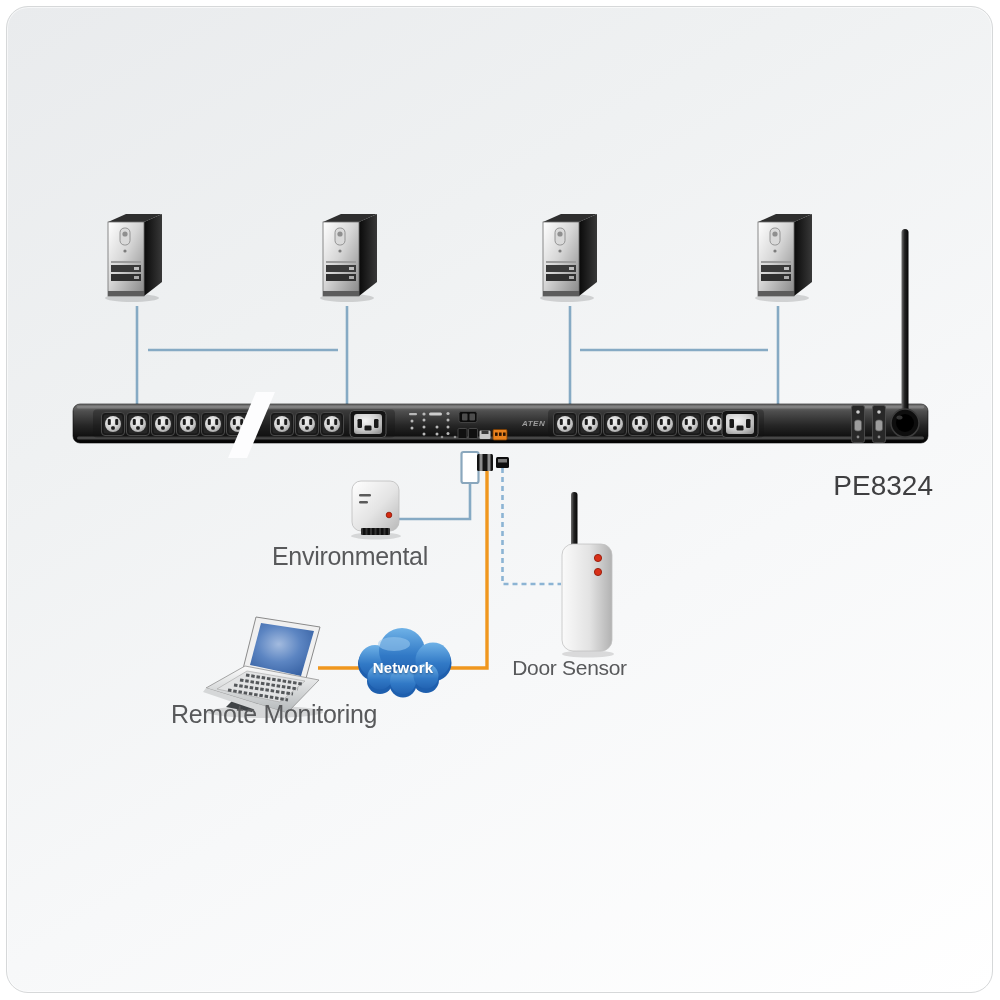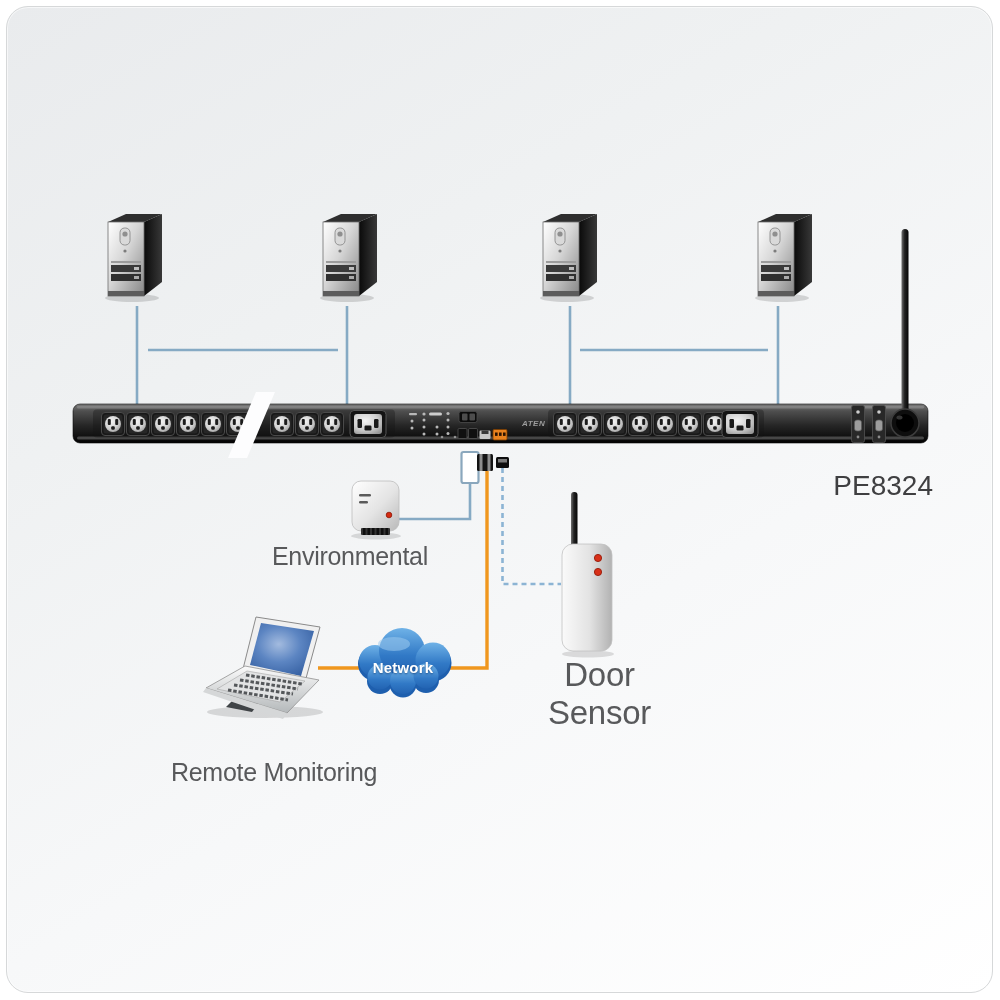--- a/index.html
+++ b/index.html
@@ -9,22 +9,22 @@
   }
   .card{
     position:absolute;left:6px;top:6px;width:985px;height:985px;
     border-radius:22px;border:1px solid #d6d8d9;
     background:linear-gradient(150deg,#e9ebed 0%,#eff1f2 30%,#f7f8f9 62%,#ffffff 100%);
     box-shadow:0 0 0 1px rgba(255,255,255,.6) inset;
   }
   svg.scene{position:absolute;left:0;top:0;width:1000px;height:1000px;}
   .lbl{position:absolute;color:var(--label-gray,#58595b);letter-spacing:-0.3px;}
   .lbl-env{left:272px;top:540px;width:200px;font-size:25px;line-height:32px;}
-  .lbl-door{left:517px;top:656px;width:165px;text-align:center;font-size:33px;}
-  .lbl-remote{left:171px;top:756px;width:250px;text-align:left;font-size:25px;line-height:33px;}
+  .lbl-door{left:487px;top:656px;width:165px;text-align:center;font-size:21px;}
+  .lbl-remote{left:171px;top:698px;width:250px;text-align:left;font-size:25px;line-height:33px;}
   .lbl-model{left:815px;top:470px;width:118px;text-align:right;font-size:28px;color:var(--model-gray,#3f3f41);letter-spacing:0;}
   .lbl-network{
     left:347px;top:651px;width:112px;text-align:center;font-size:15px;font-weight:bold;
     color:#ffffff;text-shadow:0 1px 2px rgba(10,40,90,.55);letter-spacing:.2px;margin-top:8px;
   }
   .cable-blue{stroke:var(--cable-blue,#86aac4);stroke-width:2.6;fill:none;}
   .cable-blue-dashed{stroke:var(--cable-blue-dashed,#8cb4d4);stroke-width:2.6;fill:none;stroke-dasharray:5 4;}
   .cable-orange{stroke:var(--cable-orange,#f0971e);stroke-width:3.4;fill:none;}
 </style>
 </head>

